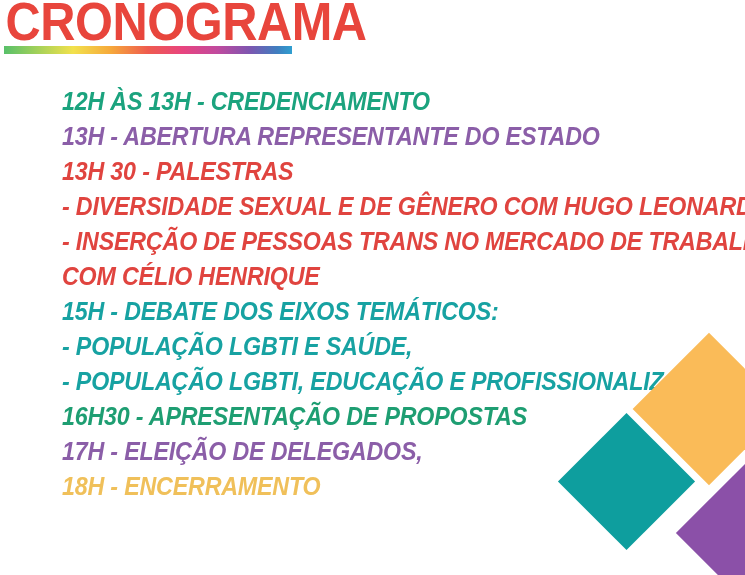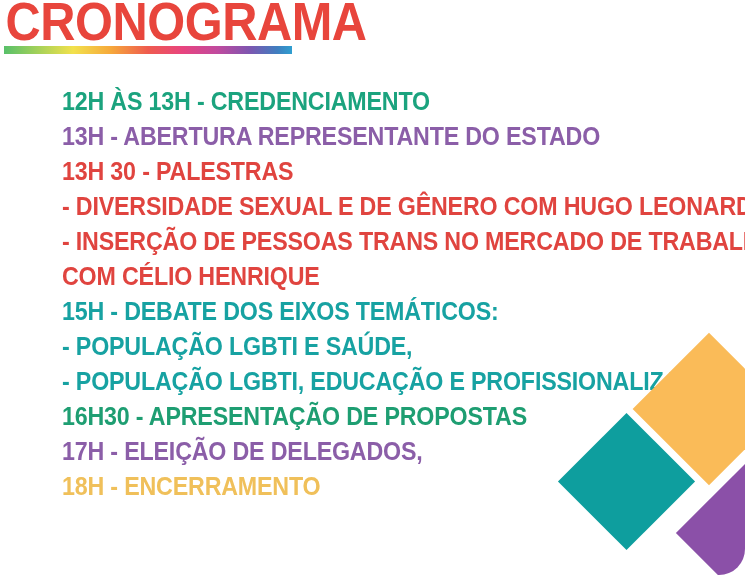--- a/index.html
+++ b/index.html
@@ -59,20 +59,21 @@
       #3f7fc0 95%,
       #2f9fd0 100%);
   }
 
   
   #schedule {
     position: absolute;
     left: 62px;
     top: 84px;
     width: 620px;
+    font-style: italic;
   }
   .sched-line {
     font-family: "Liberation Sans Narrow", "Liberation Sans", sans-serif;
     font-size: 25px;
     line-height: 35px;
     font-weight: 700;
     letter-spacing: -0.2px;
     white-space: nowrap;
     transform: scaleX(0.93);
     transform-origin: left center;
@@ -103,21 +104,21 @@
     left: 697px;
     top: 482px;
     width: 102px;
     height: 102px;
     background: #8B50A8;
   }
 </style>
 </head>
 <body>
 
-<div id="poster" style="background: rgb(255, 255, 255); border-radius: 26px;">
+<div id="poster" style="background: rgb(255, 255, 255);">
 
   <div id="title-block">
     <h1 id="poster-title" style="color: rgb(232, 69, 60);">CRONOGRAMA</h1>
   </div>
   <div id="rainbow-bar"></div>
 
   <div id="schedule">
       <p class="sched-line" style="color: rgb(27, 163, 126);">12H ÀS 13H - CREDENCIAMENTO</p>
       <p class="sched-line" style="color: rgb(139, 94, 168);">13H - ABERTURA REPRESENTANTE DO ESTADO</p>
       <p class="sched-line" style="color: rgb(224, 68, 63);">13H 30 - PALESTRAS</p>

